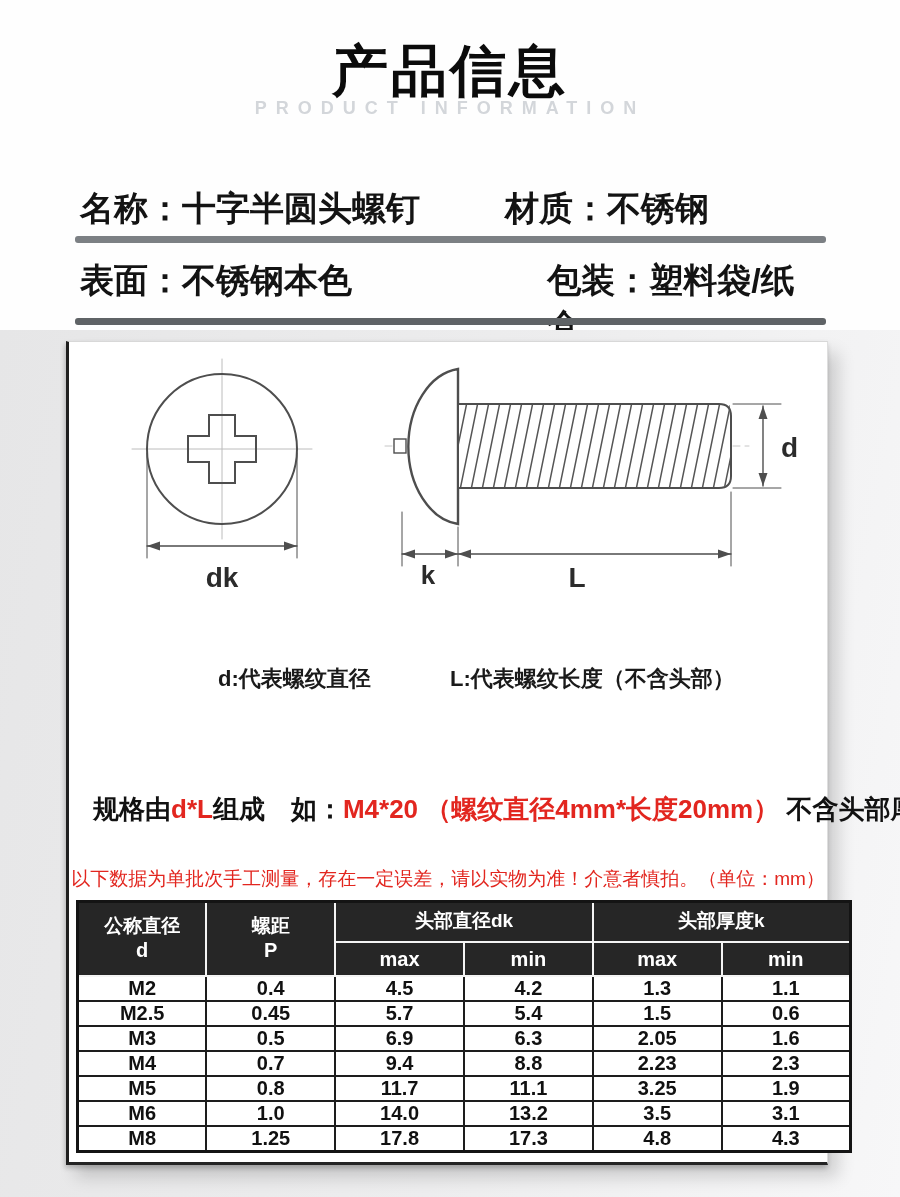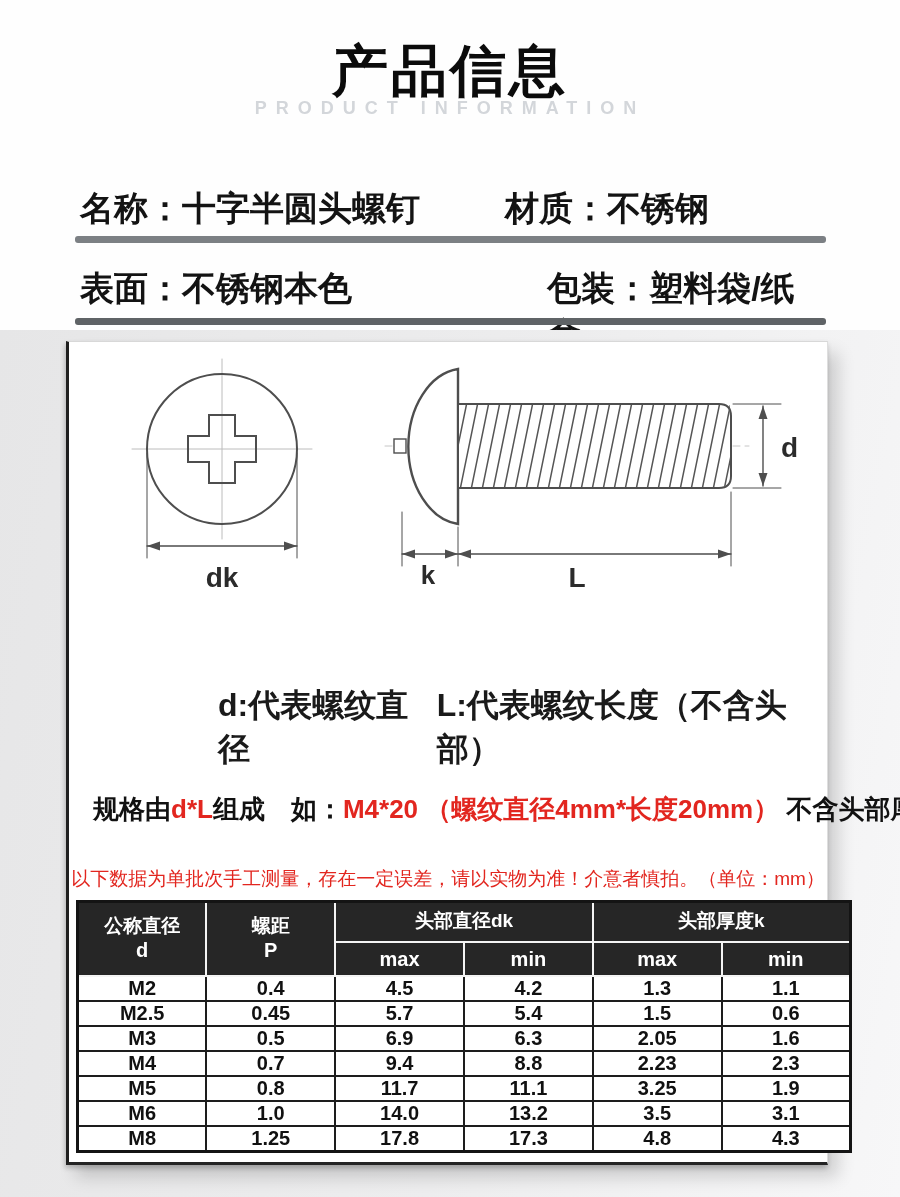--- a/index.html
+++ b/index.html
@@ -6,38 +6,38 @@
   html,body { width:900px; }
   body { font-family:"Liberation Sans","DejaVu Sans",sans-serif; background:#ffffff; }
   .page { position:relative; width:900px; height:1197px; background:#fdfdfd; overflow:hidden; }
 
   
   .header-section { position:absolute; top:0; left:0; width:900px; height:330px; background:#fefefe; }
   .title { text-align:center; margin-top:40px; font-size:56px; font-weight:900; color:#0b0b0b; letter-spacing:3px; line-height:1.1; }
   .subtitle { text-align:center; font-size:18px; font-weight:600; color:#d3d6da; letter-spacing:9px; margin-top:-4px; }
   .info-row { position:absolute; left:80px; width:745px; display:flex; font-size:34px; font-weight:600; color:#131313; }
   .info-row1 { top:186px; }
-  .info-row2 { top:266px;gap:48px; }
+  .info-row2 { top:258px;gap:48px; }
   .info-cell-left { width:425px; }
   .divider { position:absolute; left:75px; width:751px; height:7px; border-radius:3px; }
   .divider1 { top:236px; background:#7c8084; }
   .divider2 { top:318px; background:#5f6366; }
 
   
   .lower-section { position:absolute; top:330px; left:0; width:900px; height:867px;
     background:linear-gradient(100deg,#e6e6e7 0%,#ededee 55%,#f7f7f8 100%); }
   .panel { position:absolute; left:66px; top:11px; width:762px; height:824px; background:#ffffff;
     border-top:1px solid #d8d8d8; border-right:1px solid #dedede;
     border-left:3px solid #1e1e1e; border-bottom:3px solid #242424;
     box-shadow:10px 12px 16px rgba(0,0,0,0.16), -1px 3px 5px rgba(0,0,0,0.22); }
 
   .diagram { position:absolute; left:18px; top:12px; }
   .dim-label { font-weight:bold; fill:#2b2b2b; }
 
-  .defs { position:absolute; top:322px; left:0; width:100%; font-size:32px; font-weight:700; color:#1a1a1a;margin-top:20px; }
+  .defs { position:absolute; top:322px; left:0; width:100%; font-size:22px; font-weight:700; color:#1a1a1a; }
   .def-row { display:flex; padding-left:149px; margin-bottom:19px; }
   .def-left { width:232px; }
 
   .spec { position:absolute; top:450px; left:24px; width:720px; font-size:26px; font-weight:700; color:#111; white-space:nowrap; }
   .spec .red { color:#e2261f; }
 
   .note { position:absolute; top:524px; left:0; width:100%; text-align:center; font-size:19px; font-weight:400; color:#e2261f; }
 
   .spec-table { position:absolute; top:558px; left:7px; width:776px; border-collapse:collapse; table-layout:fixed;
     text-align:center; border:3px solid #141414; }

